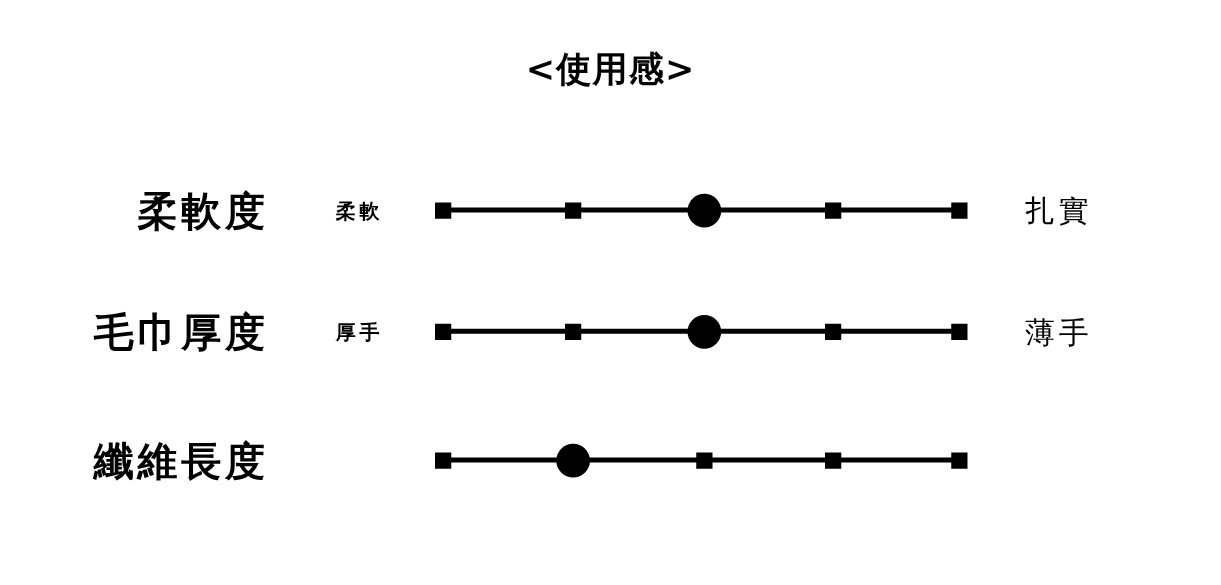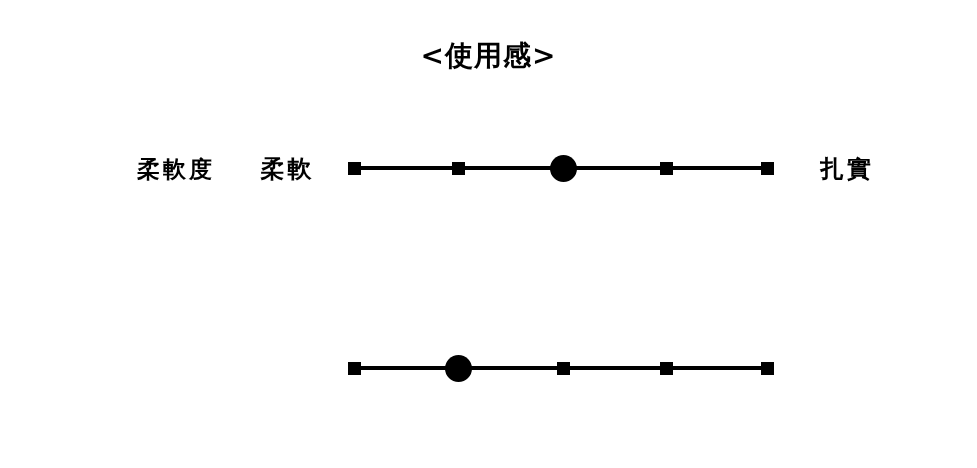--- a/index.html
+++ b/index.html
@@ -51,50 +51,50 @@
   .scale-row.r2 { top: 346px; }
 
   .row-label {
     position: absolute;
     left: 60px;
     top: 0;
     width: 155px;
     height: 46px;
     line-height: 46px;
     text-align: right;
-    font-size: 23px;
+    font-size: 32px;
     font-weight: 700;
     letter-spacing: 3px;
     white-space: nowrap;
   }
 
   .anchor-left {
     position: absolute;
     left: 240px;
     top: 0;
     width: 95px;
     height: 46px;
     line-height: 46px;
     text-align: center;
-    font-size: 24px;
+    font-size: 16px;
     font-weight: 700;
     letter-spacing: 3px;
     white-space: nowrap;
   }
 
   .anchor-right {
     position: absolute;
     left: 820px;
     top: 0;
     width: 120px;
     height: 46px;
     line-height: 46px;
     text-align: left;
     font-size: 24px;
-    font-weight: 700;
+    font-weight: 400;
     letter-spacing: 3px;
     white-space: nowrap;
   }
 
   
   .scale-track {
     position: absolute;
     left: 348px;
     top: 0;
     width: 430px;
@@ -141,22 +141,37 @@
       <div class="tick" style="left:6px"></div>
       <div class="tick" style="left:110px"></div>
       <div class="tick" style="left:215px"></div>
       <div class="tick" style="left:318px"></div>
       <div class="tick" style="left:419px"></div>
       <div class="marker" style="left:215px"></div>
     </div>
     <div class="anchor-right">扎實</div>
   </div>
 
+  <div class="scale-row r1">
+    <div class="row-label">毛巾厚度</div>
+    <div class="anchor-left">厚手</div>
+    <div class="scale-track">
+      <div class="track-line"></div>
+      <div class="tick" style="left:6px"></div>
+      <div class="tick" style="left:110px"></div>
+      <div class="tick" style="left:215px"></div>
+      <div class="tick" style="left:318px"></div>
+      <div class="tick" style="left:419px"></div>
+      <div class="marker" style="left:215px"></div>
+    </div>
+    <div class="anchor-right">薄手</div>
+  </div>
 
   <div class="scale-row r2">
+    <div class="row-label">纖維長度</div>
     <div class="scale-track">
       <div class="track-line"></div>
       <div class="tick" style="left:6px"></div>
       <div class="tick" style="left:110px"></div>
       <div class="tick" style="left:215px"></div>
       <div class="tick" style="left:318px"></div>
       <div class="tick" style="left:419px"></div>
       <div class="marker" style="left:110px"></div>
     </div>
   </div>

